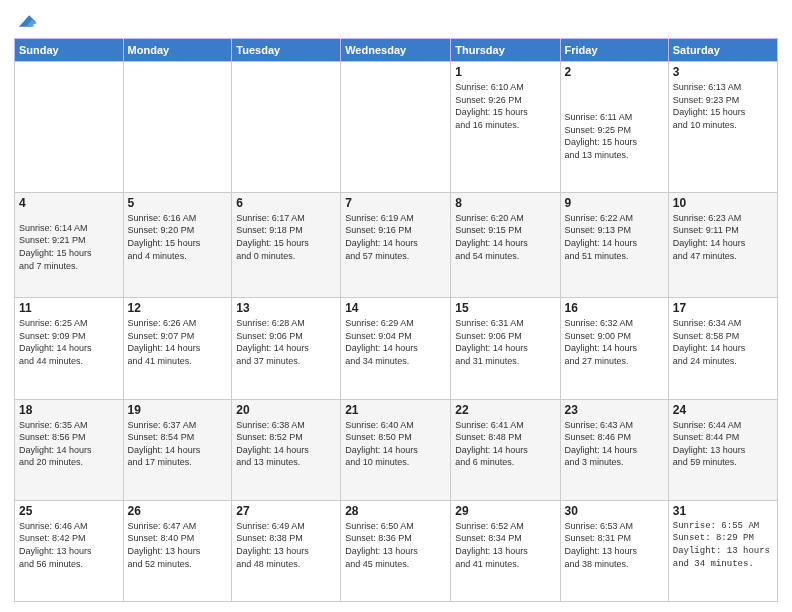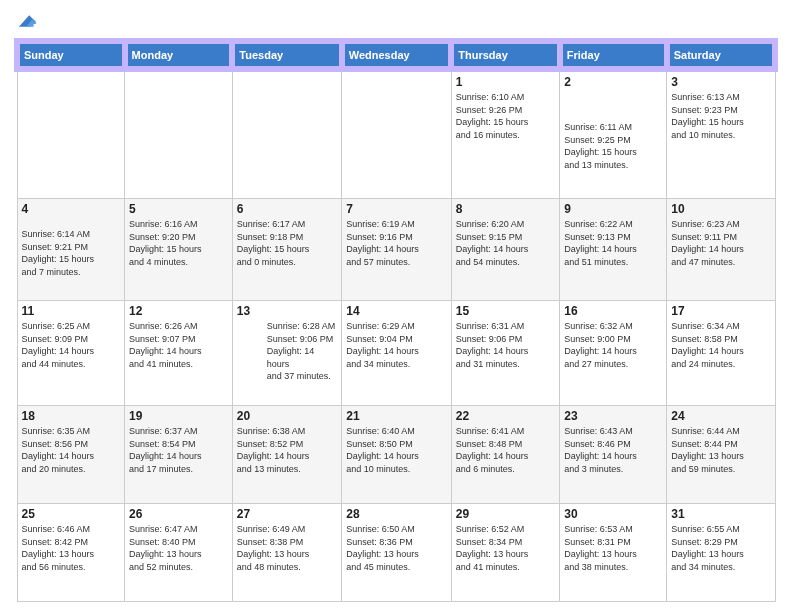--- a/index.html
+++ b/index.html
@@ -63,21 +63,21 @@
       flex: 1;
       font-size: 9.5px;
     }
     .calendar thead th {
       background: #3a7cc9;
       color: #fff;
       padding: 5px 4px;
       text-align: left;
       font-size: 11px;
       font-weight: bold;
-      border: 6px solid #c4b5fd;
+      border: 1px solid #c4b5fd;
     }
     .calendar tbody td {
       border: 1px solid #ccc;
       vertical-align: top;
       padding: 3px 4px;
       width: 113px;
       height: 80px;
       background: #fff;
     }
     .calendar tbody tr:nth-child(even) td {
@@ -227,21 +227,21 @@
           </td>
           <td>
             <span class="day-number">12</span>
             <div class="day-info" style="white-space: pre-line;">Sunrise: 6:26 AM
 Sunset: 9:07 PM
 Daylight: 14 hours
 and 41 minutes.</div>
           </td>
           <td>
             <span class="day-number">13</span>
-            <div class="day-info" style="white-space: pre-line; margin-left: 30px;">Sunrise: 6:28 AM
+            <div class="day-info" style="white-space: pre-line;">Sunrise: 6:28 AM
 Sunset: 9:06 PM
 Daylight: 14 hours
 and 37 minutes.</div>
           </td>
           <td>
             <span class="day-number">14</span>
             <div class="day-info" style="white-space: pre-line;">Sunrise: 6:29 AM
 Sunset: 9:04 PM
 Daylight: 14 hours
 and 34 minutes.</div>
@@ -357,21 +357,21 @@
           </td>
           <td>
             <span class="day-number">30</span>
             <div class="day-info" style="white-space: pre-line;">Sunrise: 6:53 AM
 Sunset: 8:31 PM
 Daylight: 13 hours
 and 38 minutes.</div>
           </td>
           <td>
             <span class="day-number">31</span>
-            <div class="day-info" style="white-space: pre-line;">Sunrise: 6:55 AM
+            <div class="day-info" style="white-space: pre-line; font-family: Liberation Mono, monospace;">Sunrise: 6:55 AM
 Sunset: 8:29 PM
 Daylight: 13 hours
 and 34 minutes.</div>
           </td>
         </tr>
       </tbody>
   </table>
 </div>
 
 </body></html>

